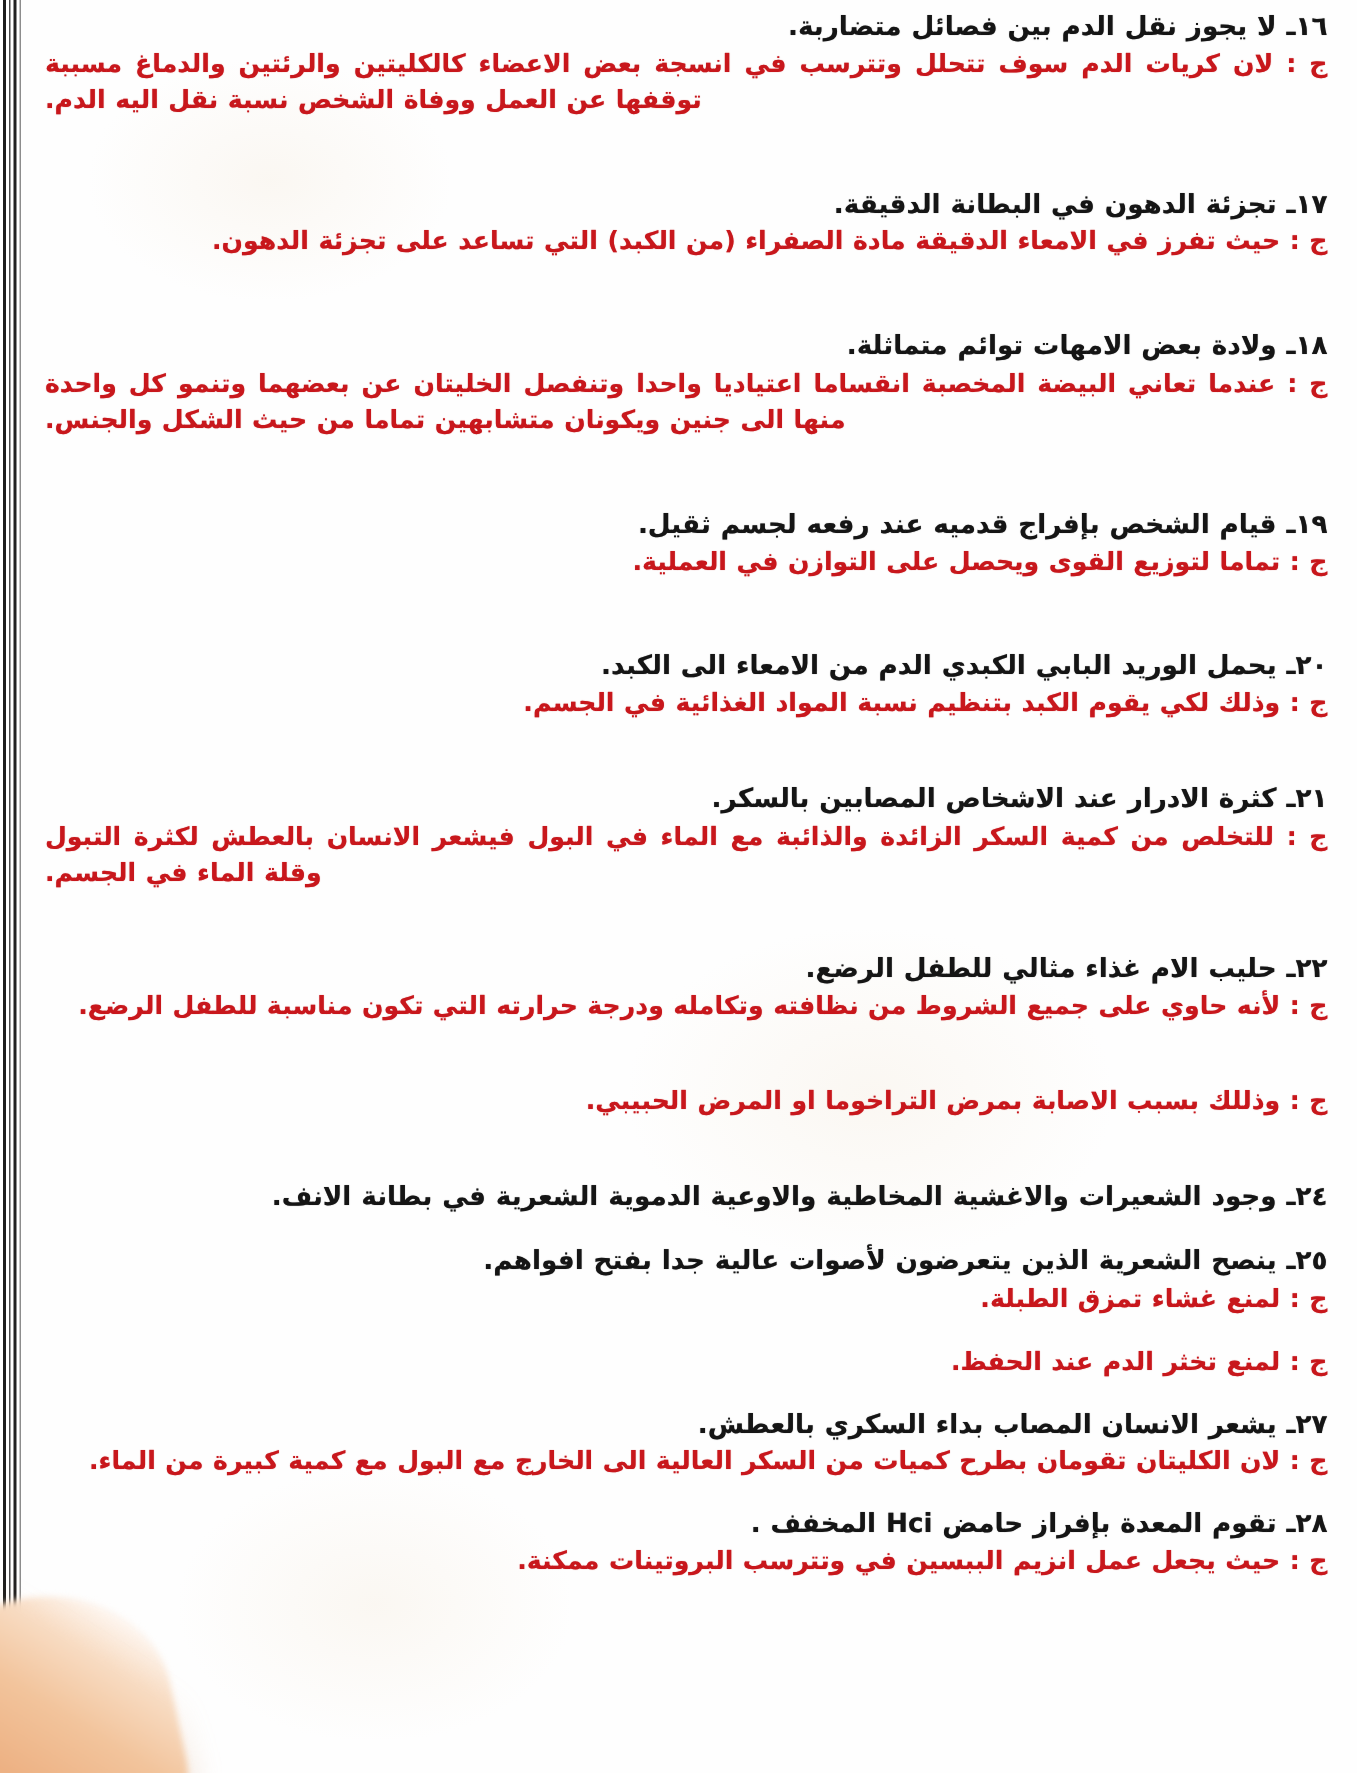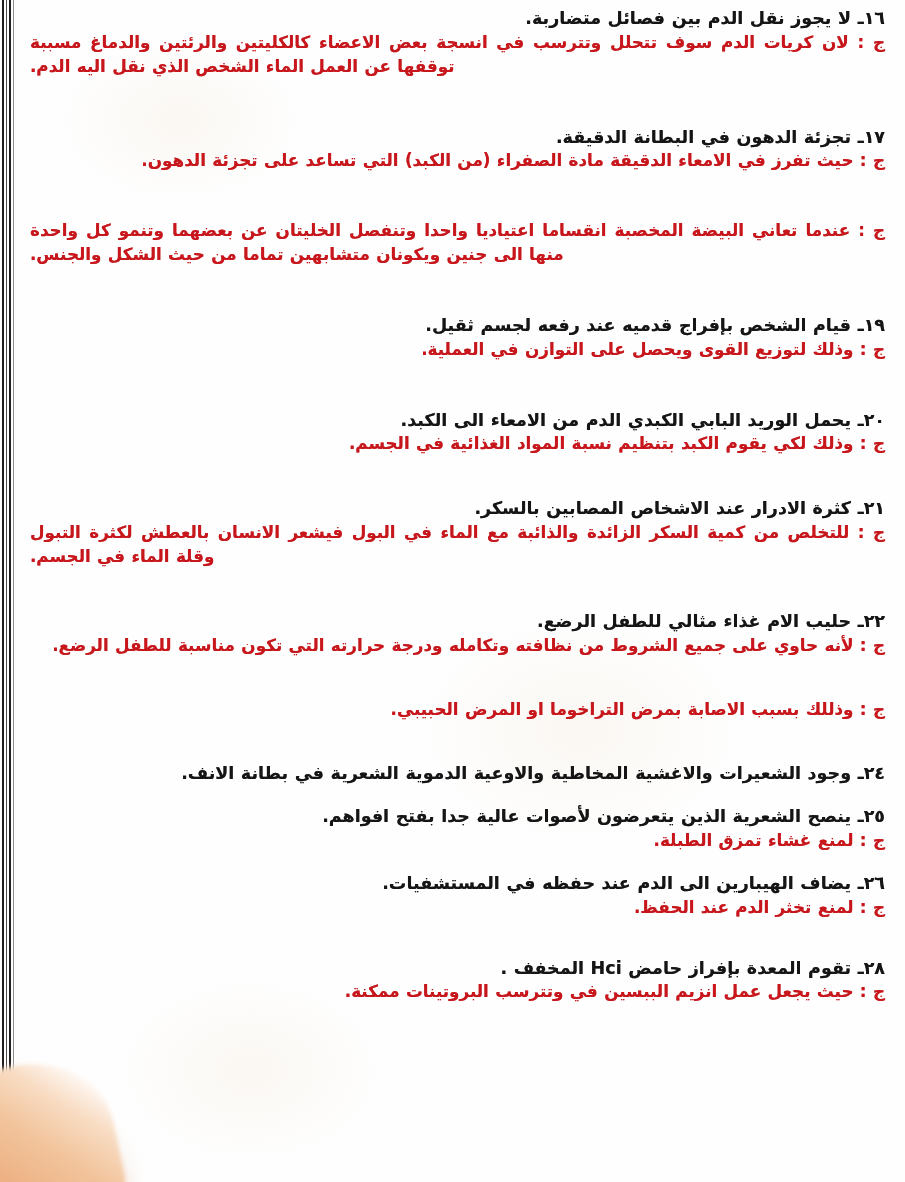--- a/index.html
+++ b/index.html
@@ -129,38 +129,39 @@
 
   <div class="scan-edge e1"></div>
   <div class="scan-edge e2"></div>
   <div class="scan-edge e3"></div>
   <div class="scan-edge e4"></div>
 
   <div id="content">
 
     <div class="qa-block">
       <p class="q-line">١٦ـ لا يجوز نقل الدم بين فصائل متضاربة.</p>
-      <p class="a-line justified wide">ج : لان كريات الدم سوف تتحلل وتترسب في انسجة بعض الاعضاء كالكليتين والرئتين والدماغ مسببة توقفها عن العمل الماء الشخص الذي نقل اليه الدم.</p>
+      <p class="a-line justified wide">ج : لان كريات الدم سوف تتحلل وتترسب في انسجة بعض الاعضاء كالكليتين والرئتين والدماغ مسببة توقفها عن العمل ووفاة الشخص نسبة نقل اليه الدم.</p>
     </div>
     <div class="gap-xl"></div>
 
     <div class="qa-block">
       <p class="q-line">١٧ـ تجزئة الدهون في البطانة الدقيقة.</p>
       <p class="a-line">ج : حيث تفرز في الامعاء الدقيقة مادة الصفراء (من الكبد) التي تساعد على تجزئة الدهون.</p>
     </div>
     <div class="gap-xl"></div>
 
     <div class="qa-block">
+      <p class="q-line">١٨ـ ولادة بعض الامهات توائم متماثلة.</p>
       <p class="a-line justified wide">ج : عندما تعاني البيضة المخصبة انقساما اعتياديا واحدا وتنفصل الخليتان عن بعضهما وتنمو كل واحدة منها الى جنين ويكونان متشابهين تماما من حيث الشكل والجنس.</p>
     </div>
     <div class="gap-xl"></div>
 
     <div class="qa-block">
       <p class="q-line">١٩ـ قيام الشخص بإفراج قدميه عند رفعه لجسم ثقيل.</p>
-      <p class="a-line">ج : وذلك لتوزيع القوى ويحصل على التوازن في العملية.</p>
+      <p class="a-line">ج : تماما لتوزيع القوى ويحصل على التوازن في العملية.</p>
     </div>
     <div class="gap-xl"></div>
 
     <div class="qa-block">
       <p class="q-line">٢٠ـ يحمل الوريد البابي الكبدي الدم من الامعاء الى الكبد.</p>
       <p class="a-line">ج : وذلك لكي يقوم الكبد بتنظيم نسبة المواد الغذائية في الجسم.</p>
     </div>
     <div class="gap-lg"></div>
 
     <div class="qa-block">
@@ -185,25 +186,28 @@
     </div>
     <div class="gap-sm"></div>
 
     <div class="qa-block">
       <p class="q-line">٢٥ـ ينصح الشعرية الذين يتعرضون لأصوات عالية جدا بفتح افواهم.</p>
       <p class="a-line">ج : لمنع غشاء تمزق الطبلة.</p>
     </div>
     <div class="gap-sm"></div>
 
     <div class="qa-block">
-      <p class="q-line">٢٦ـ يضاف الهيبارين الى الدم عند حفظه في المستشفيات.</p>
       <p class="a-line">ج : لمنع تخثر الدم عند الحفظ.</p>
     </div>
     <div class="gap-sm"></div>
 
+    <div class="qa-block">
+      <p class="q-line">٢٧ـ يشعر الانسان المصاب بداء السكري بالعطش.</p>
+      <p class="a-line">ج : لان الكليتان تقومان بطرح كميات من السكر العالية الى الخارج مع البول مع كمية كبيرة من الماء.</p>
+    </div>
     <div class="gap-sm"></div>
 
     <div class="qa-block">
       <p class="q-line">٢٨ـ تقوم المعدة بإفراز حامض Hci المخفف .</p>
       <p class="a-line">ج : حيث يجعل عمل انزيم الببسين في وتترسب البروتينات ممكنة.</p>
     </div>
 
   </div>
 
   <div class="finger-artifact shadow"></div>

